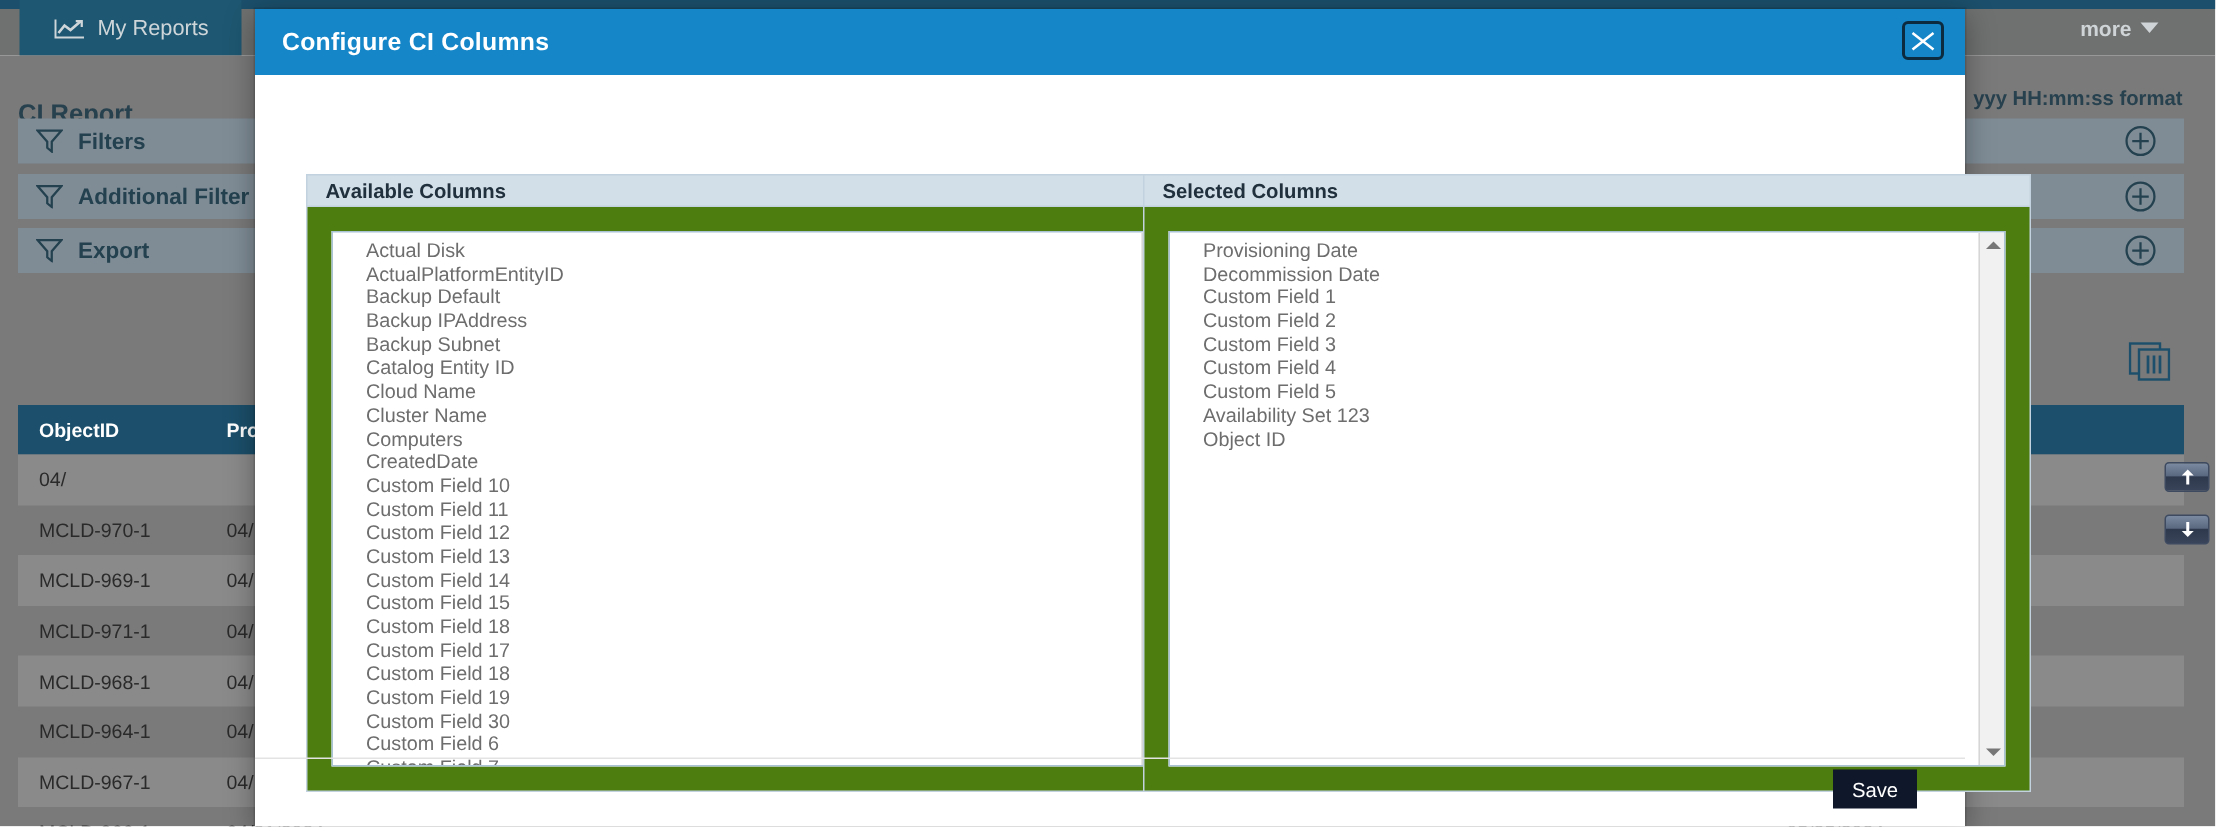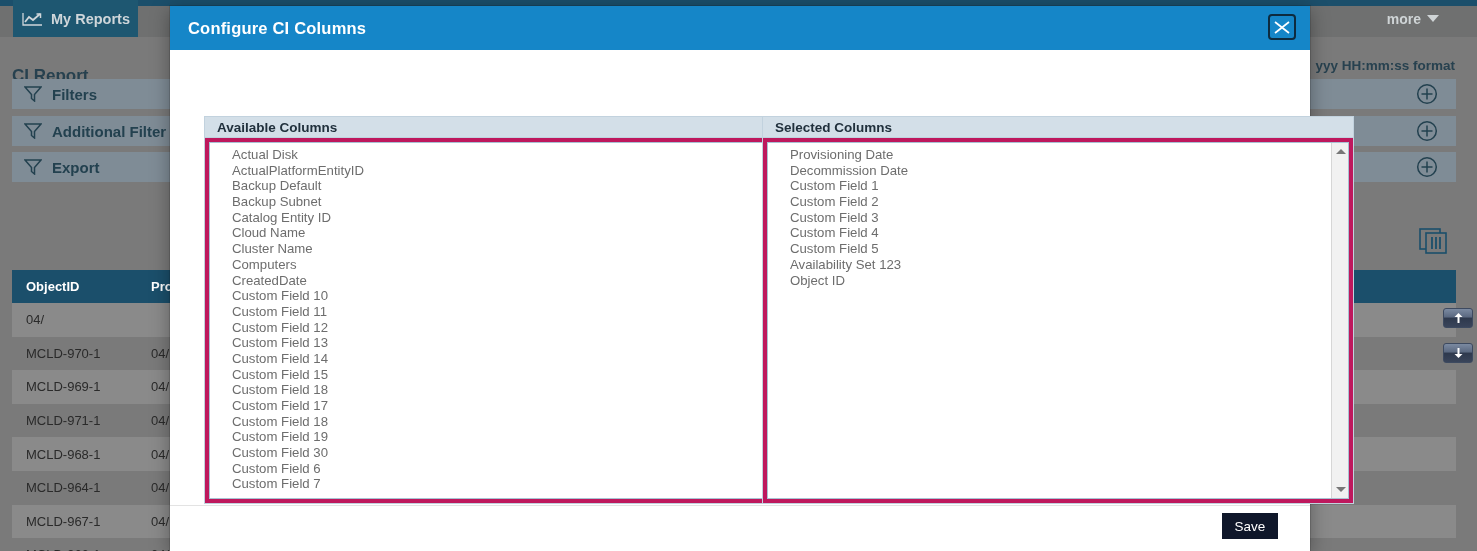--- a/index.html
+++ b/index.html
@@ -13,21 +13,21 @@
   #root { position: relative; width: 1477px; height: 551px; overflow: hidden; background:#fff; }
 
   
   #bg { position: absolute; inset: 0; background: #ffffff; }
   .bg-topbar { position: absolute; left:0; top:0; width:1477px; height:6px; background:#1b4f6b; }
   .bg-navstrip { position: absolute; left:0; top:0; width:1477px; height:37px; background:#6f7070; }
   .nav-tab {
     position: absolute; top: 0; height: 37px;
     background: #1e5771; color:#cfd6da;
     display:flex; align-items:center; gap:8px;
-    padding: 0 8px; font-size: 14.5px; font-weight: 700;
+    padding: 0 22px; font-size: 14.5px; font-weight: 400;
   }
   .nav-tab .ico { display:inline-block; width:22px; height:16px; position:relative; }
   .nav-more {
     position:absolute; top:0; height:37px; display:flex; align-items:center; gap:6px;
     color:#cfd4d6; font-size:14px; font-weight:600;
   }
   .caret-down { width:0;height:0;border-left:6px solid transparent;border-right:6px solid transparent;border-top:7px solid #cfd4d6; }
 
   .bg-body { position:absolute; left:0; top:37px; width:1477px; height:514px; background:#7a7a7a; }
 
@@ -70,21 +70,21 @@
   .modal-body { position:relative; height:455px; }
 
   .panel { position:absolute; top:66px; width:592px;border-radius:11px; }
   .panel.left  { left:34px; }
   .panel.right { left:592px; }
   .panel-head {
     height:22px; background:#d3dfe8; border:1px solid #c2d2de;
     display:flex; align-items:center; padding-left:12px;
     font-size:13.5px; font-weight:700; color:#20303c;
   }
-  .panel-frame { border:1px solid #c2d2de; border-top:none; background:#be185d; padding:4px; }
+  .panel-frame { border:1px solid #c2d2de; border-top:none; background:#4d7c0f; padding:16px; }
   .listbox {
     position:relative; height:357px; border:1px solid #a9c2d4; background:#ffffff;
     overflow:hidden;
   }
   .list-items { position:absolute; left:0; top:4px; right:18px; }
   .list-item {
     height:15.7px; line-height:15.7px; font-size:13.2px; color:#6d6d6d;
     padding-left:22px; white-space:nowrap; cursor:pointer;
   }
   .sbar {
@@ -249,20 +249,21 @@
     <div class="modal-body">
 
       <div class="panel left">
         <div class="panel-head">Available Columns</div>
         <div class="panel-frame">
           <div class="listbox">
             <div class="list-items" id="available-list">
                 <div class="list-item">Actual Disk</div>
                 <div class="list-item">ActualPlatformEntityID</div>
                 <div class="list-item">Backup Default</div>
+                <div class="list-item">Backup IPAddress</div>
                 <div class="list-item">Backup Subnet</div>
                 <div class="list-item">Catalog Entity ID</div>
                 <div class="list-item">Cloud Name</div>
                 <div class="list-item">Cluster Name</div>
                 <div class="list-item">Computers</div>
                 <div class="list-item">CreatedDate</div>
                 <div class="list-item">Custom Field 10</div>
                 <div class="list-item">Custom Field 11</div>
                 <div class="list-item">Custom Field 12</div>
                 <div class="list-item">Custom Field 13</div>

